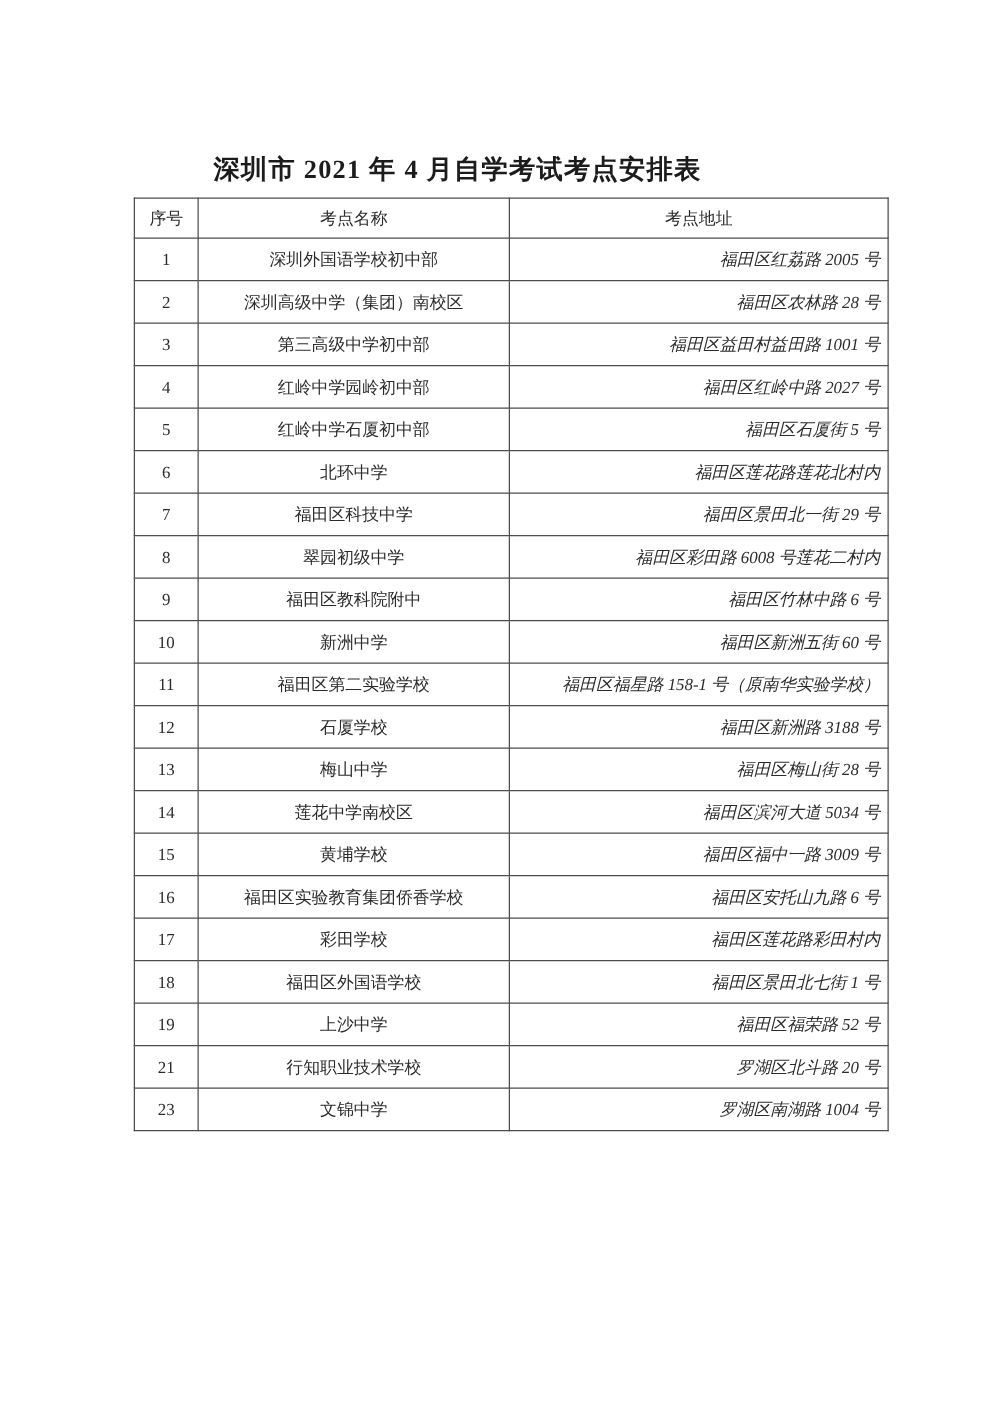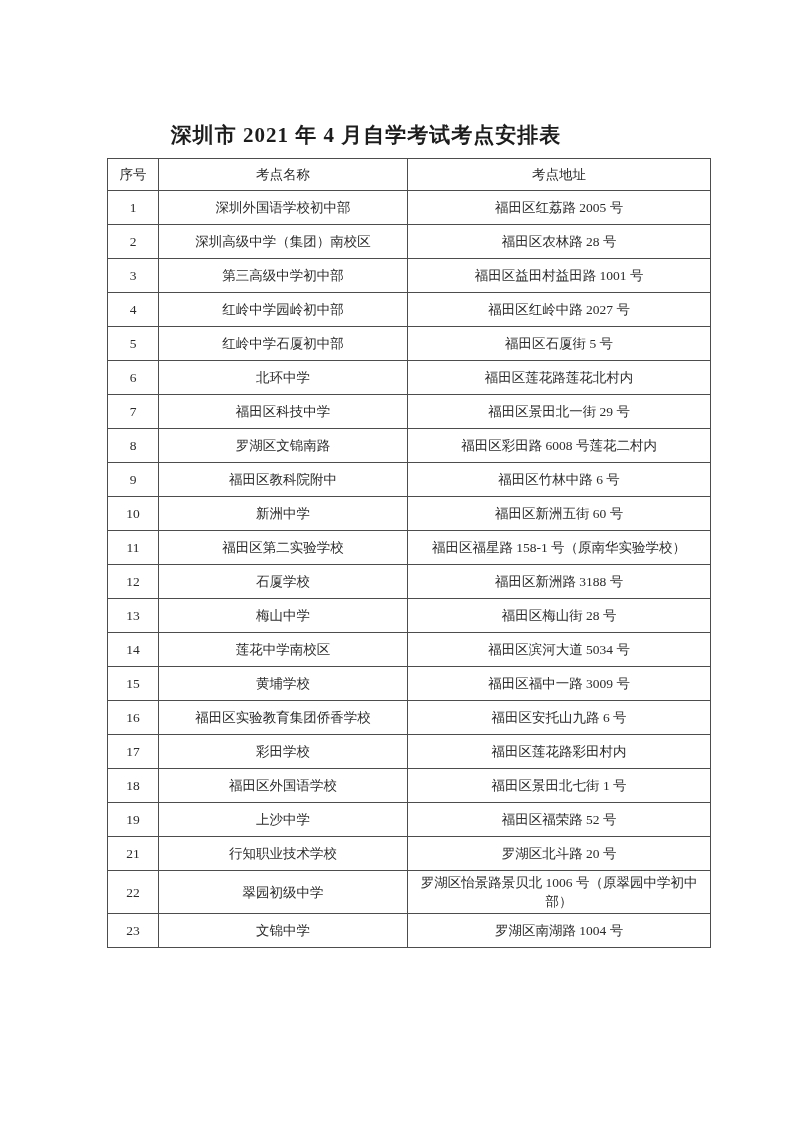--- a/index.html
+++ b/index.html
@@ -48,21 +48,21 @@
     line-height: 19px;
     vertical-align: middle;
   }
   col.c-no { width: 51px; }
   col.c-name { width: 249px; }
   col.c-address { width: 303px; }
   table.exam-table th { height: 32px; text-align: center; }
   table.exam-table td { height: 34px; }
   td.col-no { text-align: center; }
   td.col-name { text-align: center; margin-top: 30px; }
-  td.col-address { text-align: center; padding-left: 9px; }
+  td.col-address { text-align: right; padding-left: 9px; font-style: italic; }
 </style>
 </head>
 <body>
 
 <div class="page">
   <h1 class="doc-title">深圳市 2021 年 4 月自学考试考点安排表</h1>
 
   <table class="exam-table">
     <colgroup>
       <col class="c-no">
@@ -107,21 +107,21 @@
           <td class="col-name">北环中学</td>
           <td class="col-address">福田区莲花路莲花北村内</td>
         </tr>
         <tr>
           <td class="col-no">7</td>
           <td class="col-name">福田区科技中学</td>
           <td class="col-address">福田区景田北一街 29 号</td>
         </tr>
         <tr>
           <td class="col-no">8</td>
-          <td class="col-name">罗湖区文锦南路</td>
+          <td class="col-name">翠园初级中学</td>
           <td class="col-address">福田区彩田路 6008 号莲花二村内</td>
         </tr>
         <tr>
           <td class="col-no">9</td>
           <td class="col-name">福田区教科院附中</td>
           <td class="col-address">福田区竹林中路 6 号</td>
         </tr>
         <tr>
           <td class="col-no">10</td>
           <td class="col-name">新洲中学</td>
@@ -171,24 +171,19 @@
           <td class="col-no">19</td>
           <td class="col-name">上沙中学</td>
           <td class="col-address">福田区福荣路 52 号</td>
         </tr>
         <tr>
           <td class="col-no">21</td>
           <td class="col-name">行知职业技术学校</td>
           <td class="col-address">罗湖区北斗路 20 号</td>
         </tr>
         <tr>
-          <td class="col-no">22</td>
-          <td class="col-name">翠园初级中学</td>
-          <td class="col-address">罗湖区怡景路景贝北 1006 号（原翠园中学初中部）</td>
-        </tr>
-        <tr>
           <td class="col-no">23</td>
           <td class="col-name">文锦中学</td>
           <td class="col-address">罗湖区南湖路 1004 号</td>
         </tr>
       </tbody>
   </table>
 </div>
 
 </body></html>

